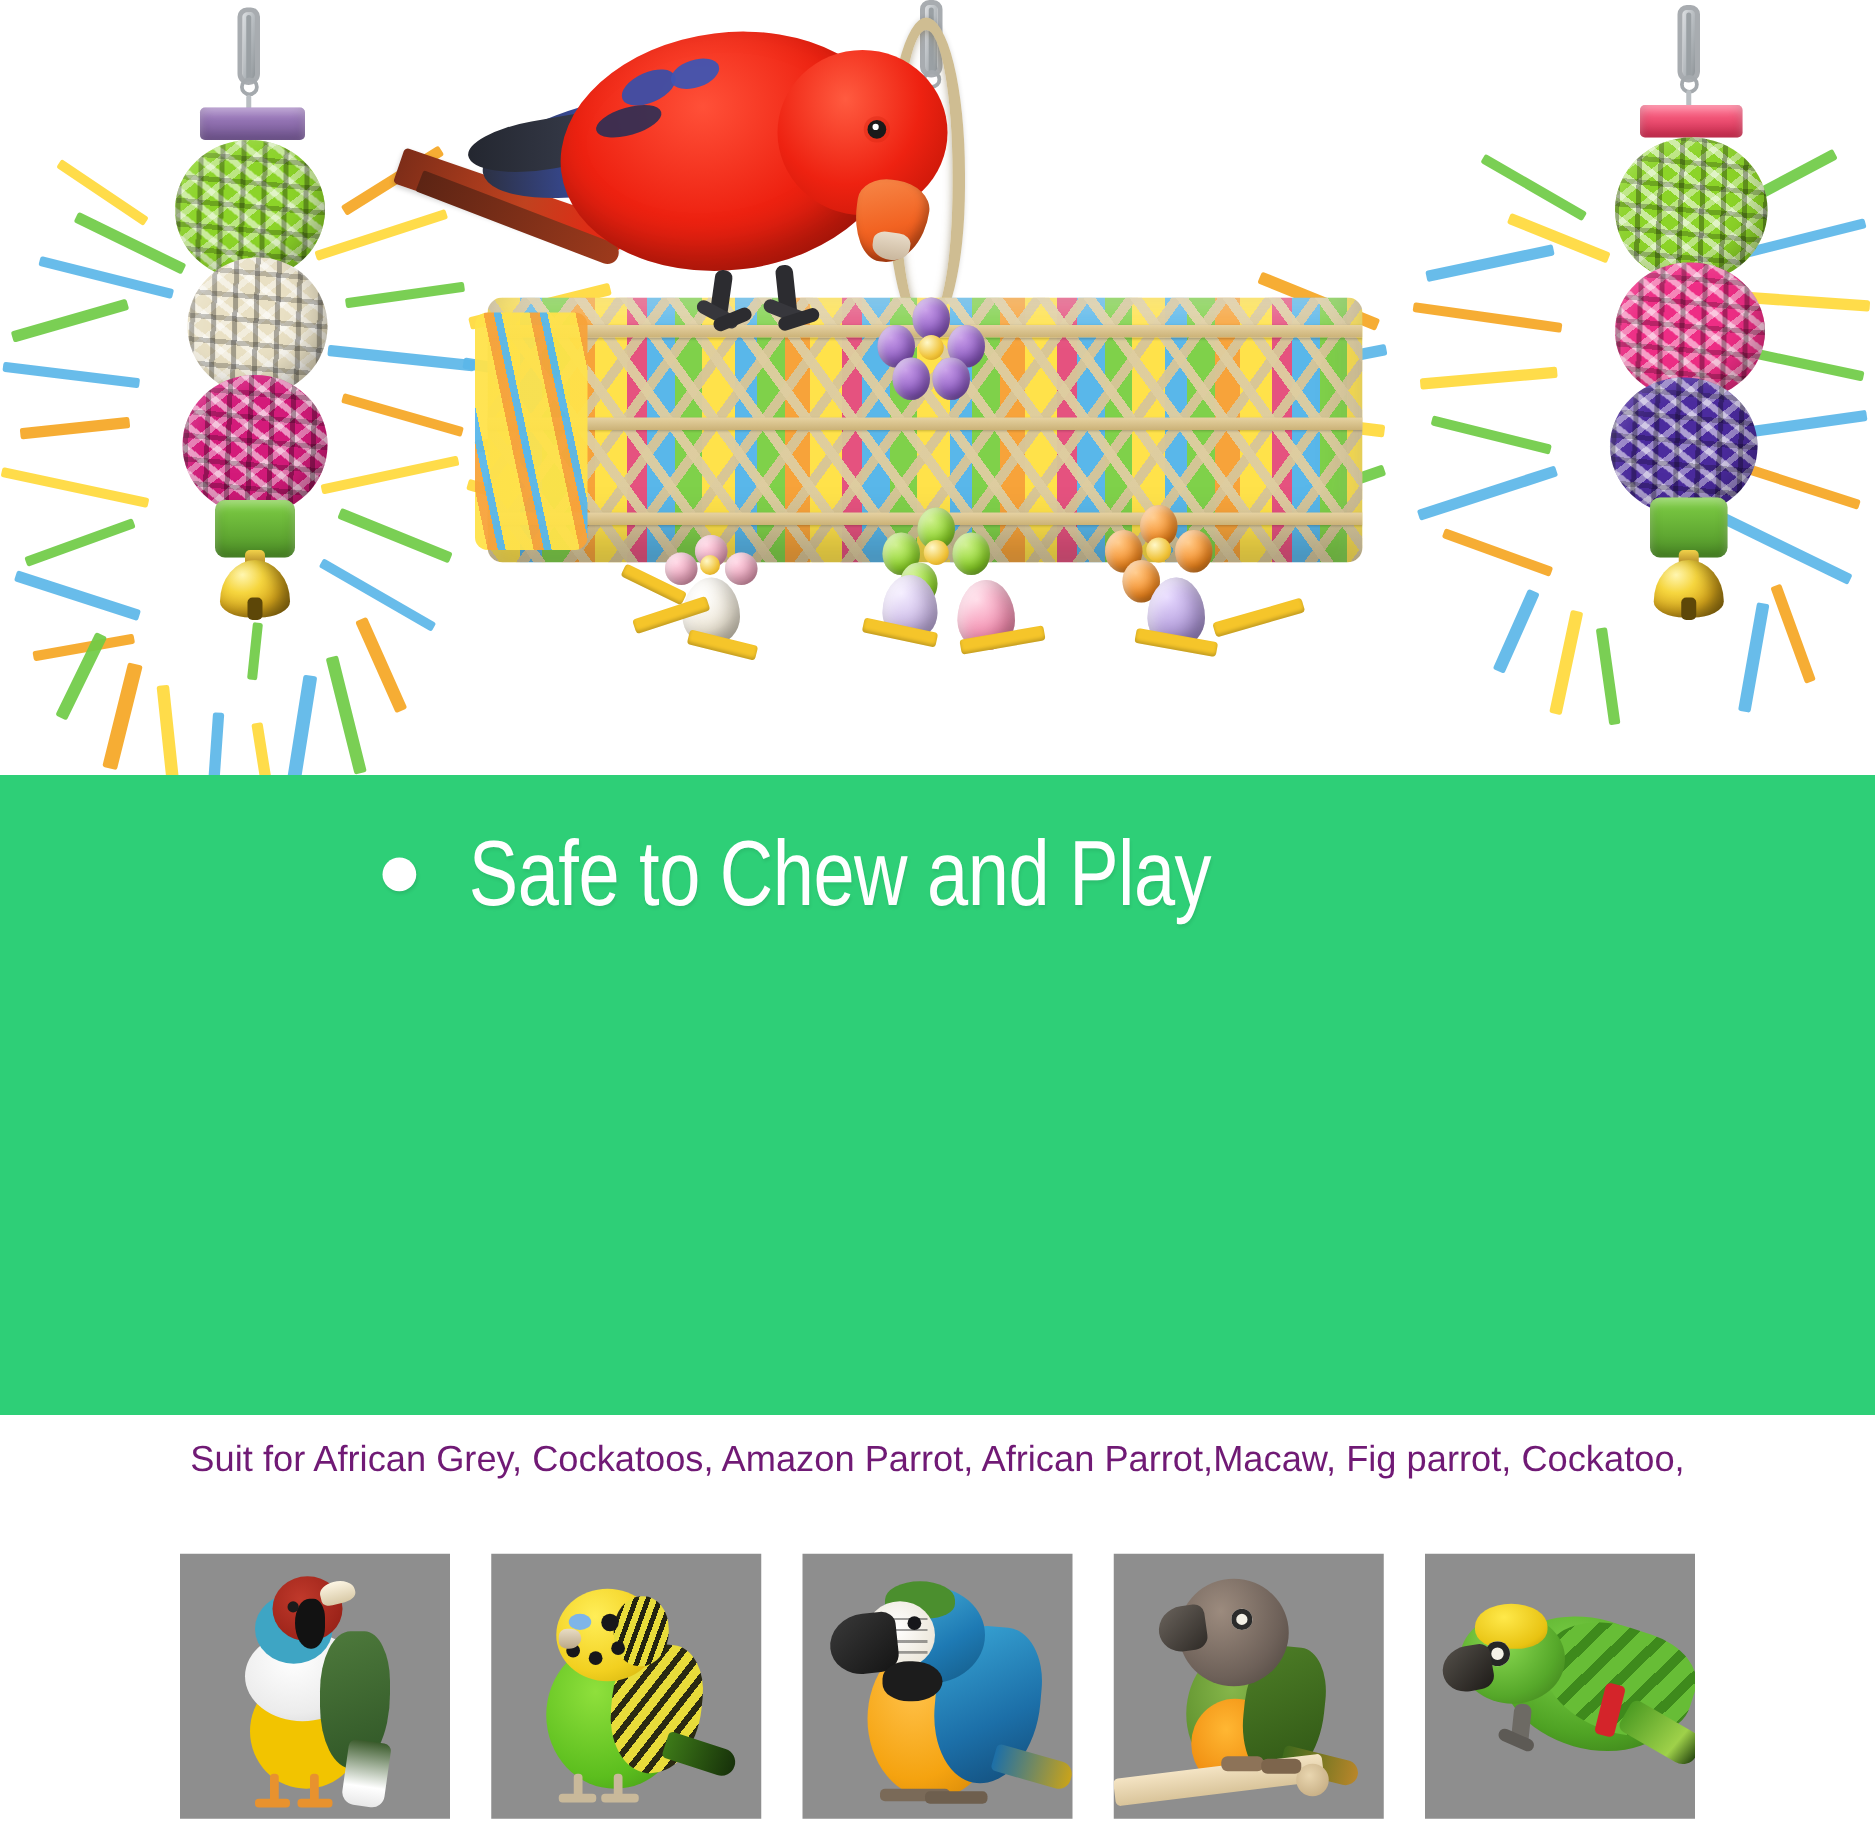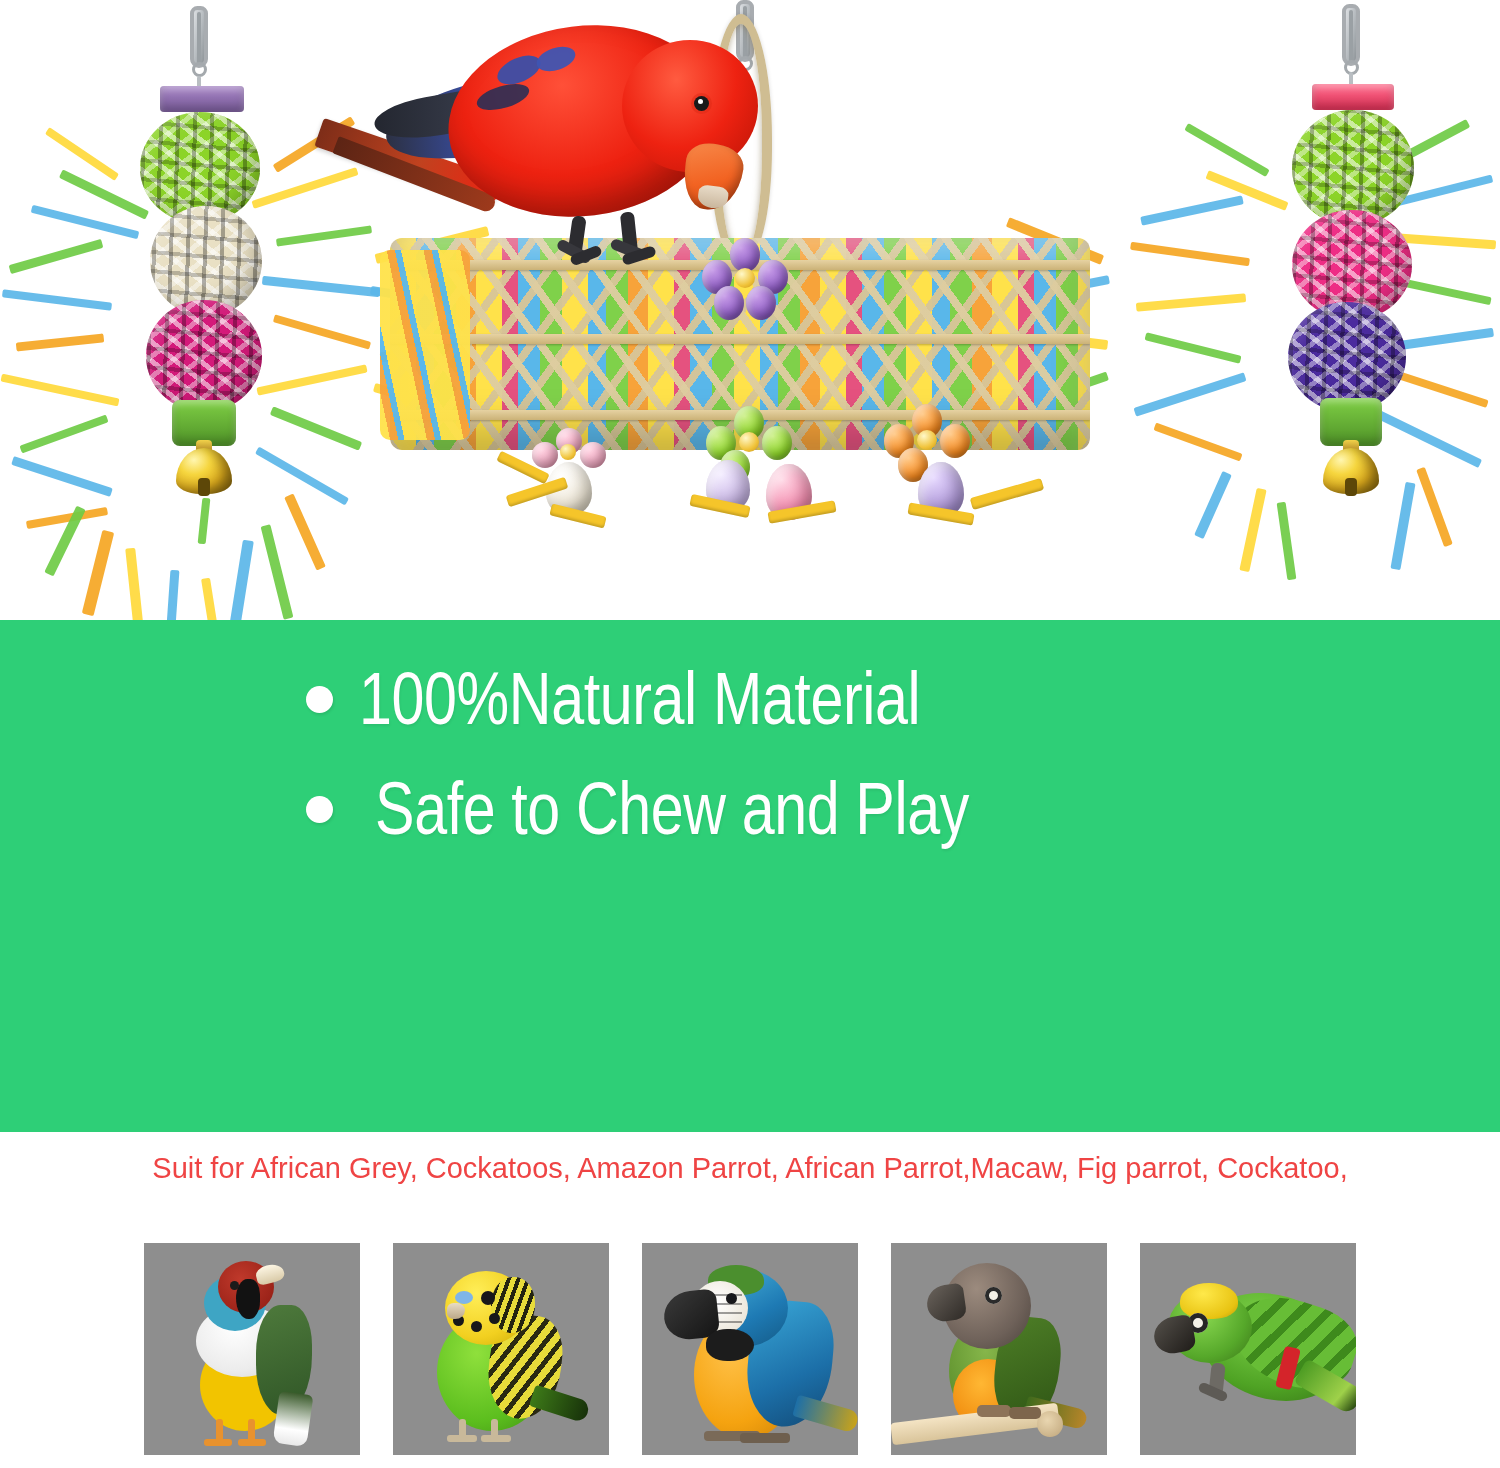--- a/index.html
+++ b/index.html
@@ -152,21 +152,21 @@
     transform:scaleX(.80); transform-origin:left center;
     text-shadow:1px 2px 3px rgba(0,0,0,.07);
   }
 
   
   .caption-wrap {
     position:absolute; left:0; top:1150px; width:1500px;
     text-align:center;
   }
   .caption-line {
-    color:#ef4444; font-size:29px; line-height:37px;
+    color:#701a75; font-size:29px; line-height:37px;
     font-family:"Liberation Sans Narrow","Liberation Sans", sans-serif;
     white-space:nowrap;
   }
 
   
   .thumb-strip {
     position:absolute; left:0; top:1243px; width:1500px; height:215px;
     display:flex; justify-content:center; align-items:flex-start; gap:33px;
   }
   .thumb {
@@ -413,24 +413,20 @@
         <div class="dome"></div>
         <div class="slot"></div>
     </div>
   </div>
 
 </div>
 
 <div class="feature-banner">
   <div class="feature-list">
 
-    <div class="feature-item">
-      <span class="feature-dot"></span>
-      <span class="feature-text">100%Natural Material</span>
-    </div>
 
     <div class="feature-item">
       <span class="feature-dot"></span>
       <span class="feature-text"> Safe to Chew and Play</span>
     </div>
 
 
 
   </div>
 </div>

